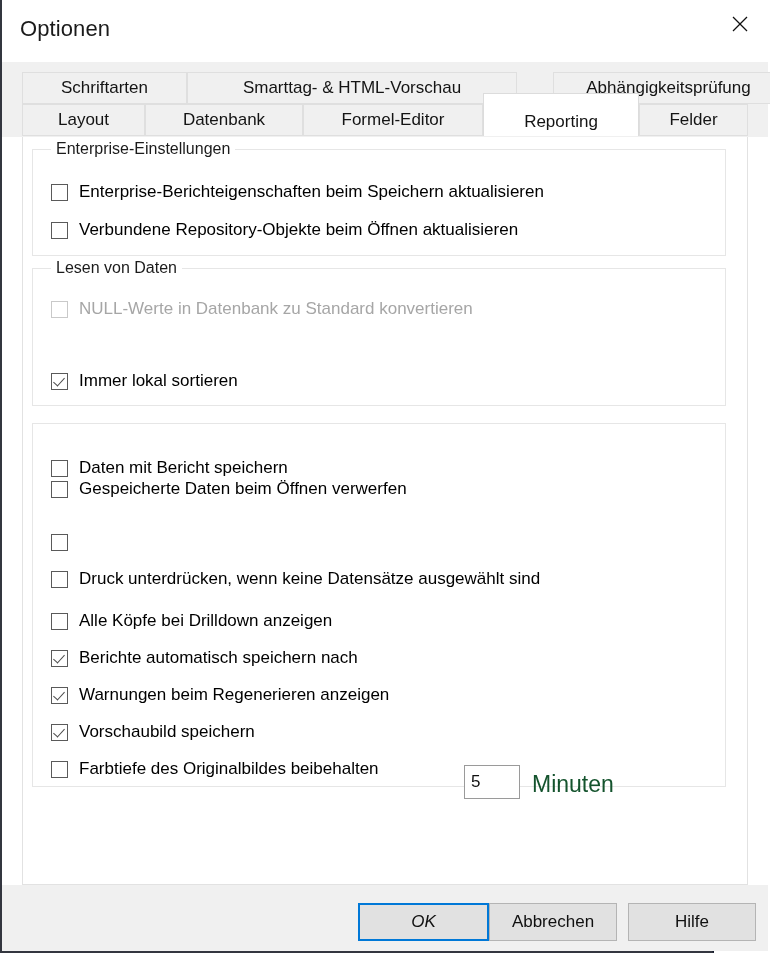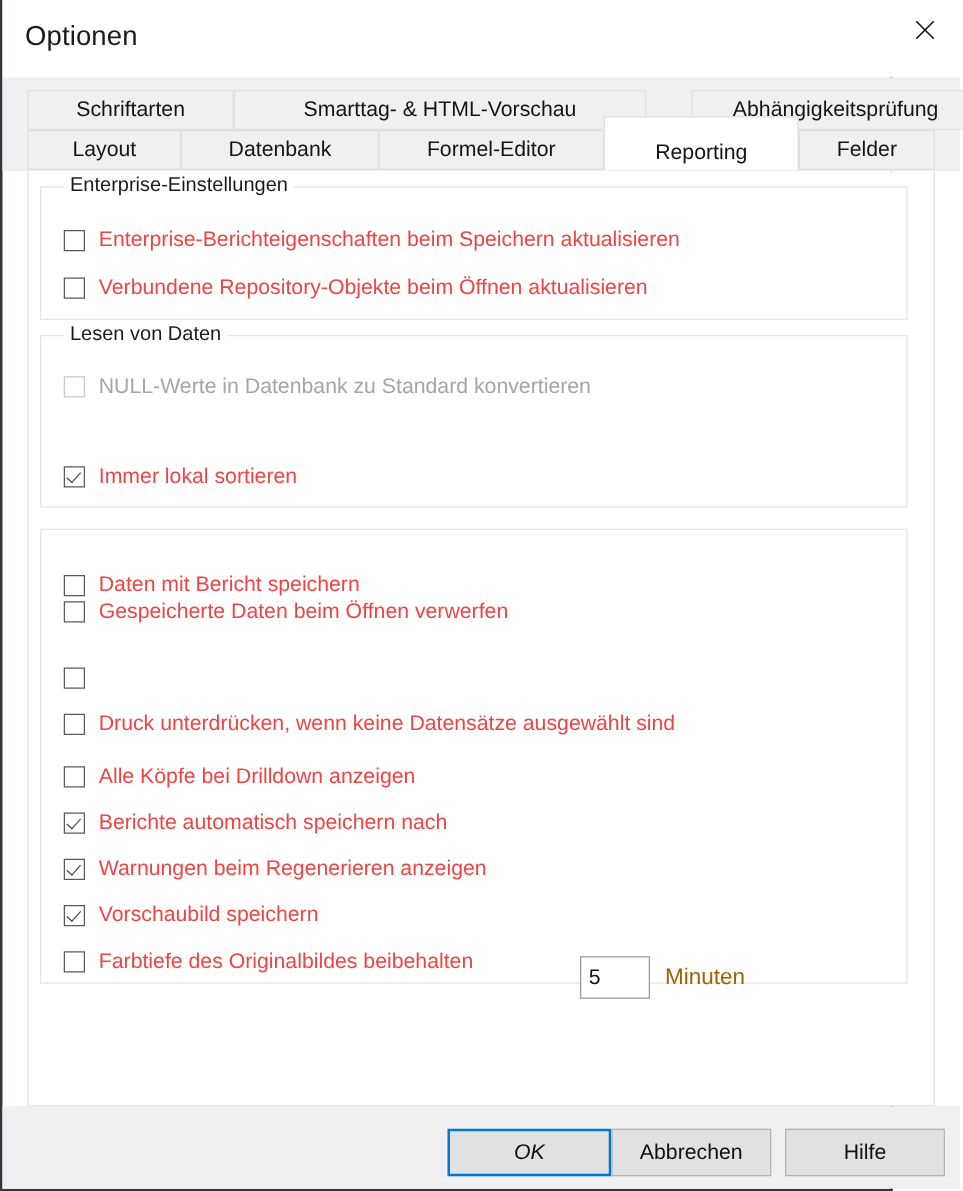--- a/index.html
+++ b/index.html
@@ -160,21 +160,21 @@
     border-width: 0 1.6px 1.6px 0;
     transform: rotate(42deg);
   }
   .cbox.disabled {
     border-color: #c9c9c9;
     background: #ffffff;
   }
   .cblabel {
     margin-left: 11px;
     font-size: 17px;
-    color: #ef4444;
+    color: #000000;
     white-space: nowrap;
   }
   .cbrow.disabled .cblabel { color: #a6a6a6; }
 
   
   #minutes-input {
     position: absolute;
     left: 441px;
     top: 628px;
     width: 56px;
@@ -185,22 +185,22 @@
     font-family: "Liberation Sans", sans-serif;
     font-size: 17px;
     color: #101010;
     padding: 0 6px;
     outline: none;
   }
   #minutes-label {
     position: absolute;
     left: 509px;
     top: 634px;
-    font-size: 18px;
-    color: #a16207;
+    font-size: 23px;
+    color: #14532d;
     white-space: nowrap;
   }
 
   
   #footer {
     position: absolute;
     left: 0;
     top: 885px;
     width: 766px;
     height: 66px;

